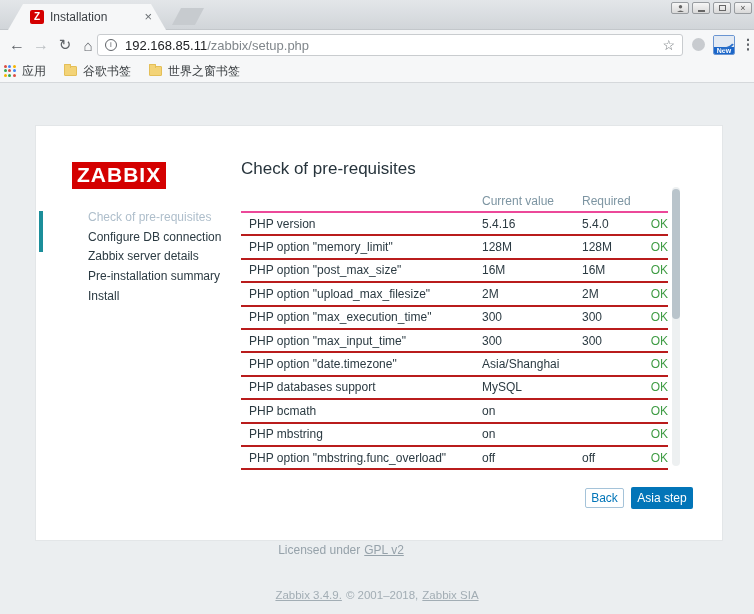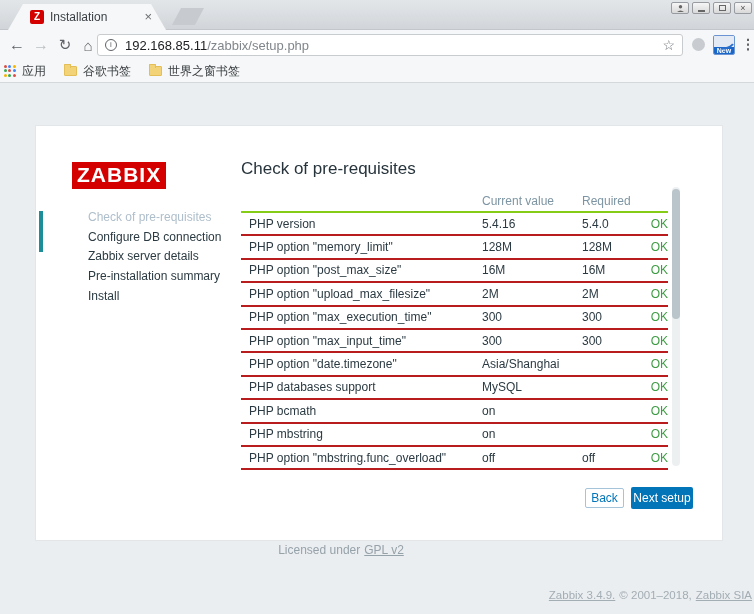--- a/index.html
+++ b/index.html
@@ -62,41 +62,41 @@
   .logo { position:absolute; left:36px; top:36px; background:#d40000; color:#fff; font-size:21px;
           font-weight:bold; letter-spacing:1px; padding:0 5px 2px 5px; line-height:25px; }
   .accent-bar { position:absolute; left:3px; top:85px; width:4px; height:41px; background:#1b8e9a; }
   .steps { position:absolute; left:52px; top:82px; }
   .step { font-size:12px; line-height:19.7px; height:19.7px; color:#2b3a42; white-space:nowrap; }
   .step.done, .step.current { color:#aebecb; }
 
   .heading { position:absolute; left:205px; top:33px; font-size:17px; color:#27343c; }
 
   .ptable { position:absolute; left:205px; top:66px; width:427px; font-size:12px; }
-  .thead { position:relative; height:21px; border-bottom:2px solid #84cc16; color:#7d95a2; }
+  .thead { position:relative; height:21px; border-bottom:2px solid #ec4899; color:#7d95a2; }
   .thead span { position:absolute; top:2px; }
   .th-current { left:241px; } .th-required { left:341px; }
   .trow { position:relative; height:23.4px; border-bottom:2px solid #b91c1c; color:#2b3a42; }
   .trow span { position:absolute; top:50%; transform:translateY(-50%); white-space:nowrap; }
   .c-name { left:8px; } .c-cur { left:241px; } .c-req { left:341px; }
   .c-ok { right:0; color:#3f9c44; }
 
   .tscroll { position:absolute; left:636px; top:61px; width:8px; height:279px; background:#edf0f1; border-radius:4px; }
   .tthumb { position:absolute; left:0; top:2px; width:8px; height:130px; background:#b9c4cb; border-radius:4px; }
 
   .btn { position:absolute; display:flex; align-items:center; justify-content:center; font-size:12px;
          border-radius:2px; cursor:default; }
   .btn-back { left:549px; top:362px; width:39px; height:20px; background:#fff; border:1px solid #a5c3d9; color:#0275b8; }
   .btn-next { left:595px; top:361px; width:62px; height:22px; background:#0275b8; color:#fff; }
 
   .license-line { position:absolute; top:460px; left:0; width:686px; margin-left:-36px; width:754px;
                   text-align:center; font-size:12px; color:#96a2aa; }
   .license-line { top:543px; position:absolute; } 
   .flink { text-decoration:underline; color:inherit; margin-left:4px; }
-  .bottom-footer { position:absolute; top:589px; left:0; width:754px; text-align:right; font-size:11.5px; color:#a2adb4; }
+  .bottom-footer { position:absolute; top:589px; left:0; width:754px; text-align:center; font-size:11.5px; color:#a2adb4; }
   .bottom-footer span { margin:0 2px; }
   .u { text-decoration:underline; }
 </style>
 </head>
 <body>
 
 <div class="titlebar">
   <div class="tab">
     <div class="tab-inner">
       <div class="favicon">Z</div>
@@ -253,21 +253,21 @@
             <span class="c-ok">OK</span>
           </div>
         </div>
     </div>
 
     <div class="tscroll">
       <div class="tthumb"></div>
     </div>
 
     <div class="btn btn-back">Back</div>
-    <div class="btn btn-next">Next setup</div>
+    <div class="btn btn-next">Asia step</div>
   </div>
 </div>
 
 <div class="license-line">
   <span>Licensed under</span><a class="flink">GPL v2</a>
 </div>
 <div class="bottom-footer">
   <span class="u">Zabbix 3.4.9.</span><span>© 2001–2018,</span><span class="u">Zabbix SIA</span>
 </div>
 

